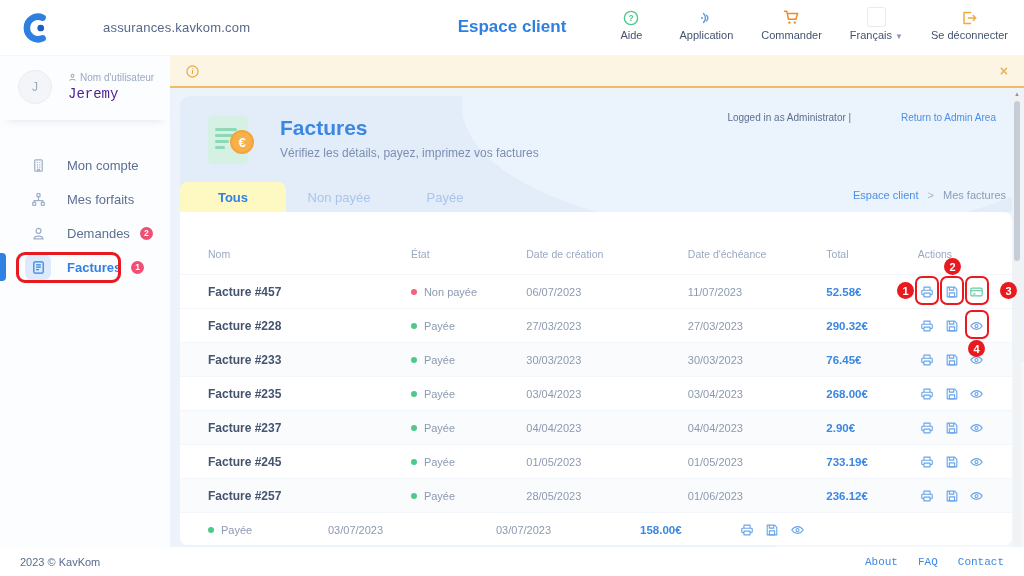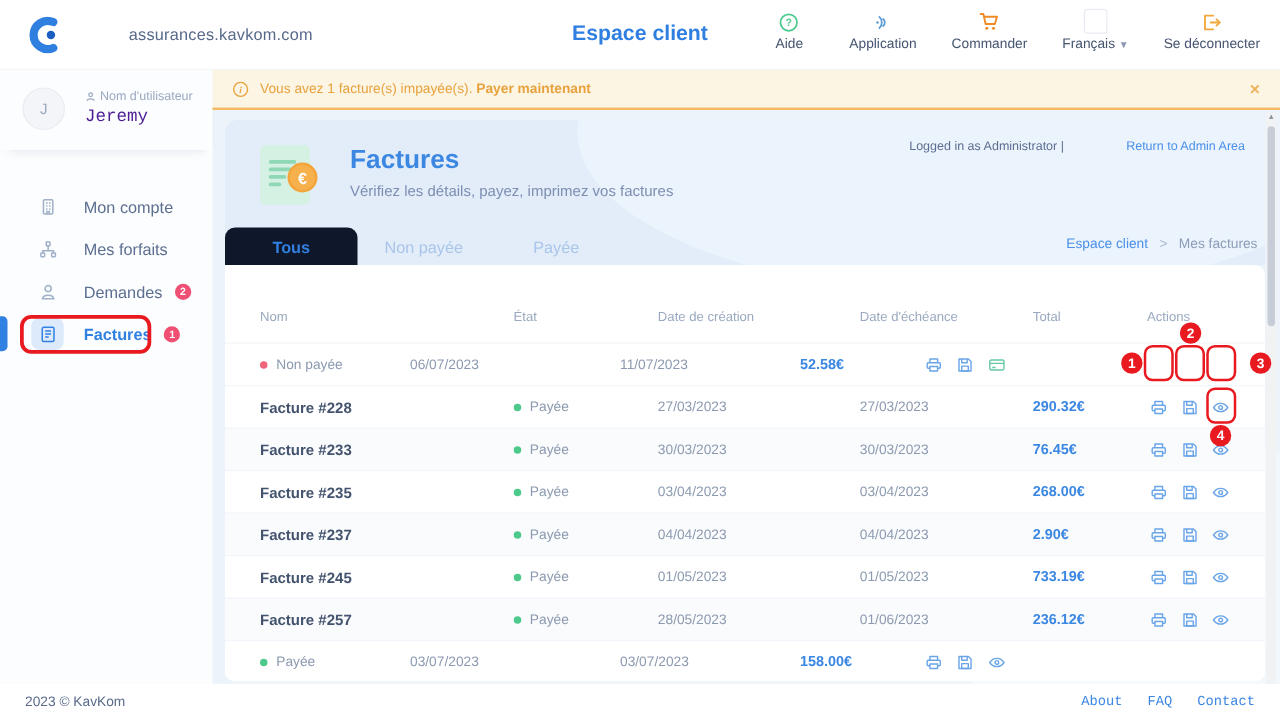--- a/index.html
+++ b/index.html
@@ -51,21 +51,21 @@
   .doc .l1{top:12px;width:22px;} .doc .l2{top:18px;width:22px;} .doc .l3{top:24px;width:14px;} .doc .l4{top:30px;width:10px;}
   .coin { position:absolute; right:0; top:14px; width:24px; height:24px; border-radius:50%; background:#f6b14d; border:2px solid #f3a43b;
     color:#fff; font-size:13px; font-weight:bold; display:flex; align-items:center; justify-content:center; }
   .hero-title { position:absolute; left:100px; top:20px; font-size:21px; font-weight:bold; color:#3b87e2; }
   .hero-sub { position:absolute; left:100px; top:50px; font-size:12px; color:#7d8eb2; }
   .admin-note { position:absolute; right:16px; top:16px; font-size:10px; color:#5d6f91; }
   .admin-note a { color:#4a90e8; text-decoration:none; cursor:pointer;margin-left:47px; }
   
   .tabs { position:absolute; left:10px; right:12px; top:94px; height:30px; display:flex; align-items:flex-end; z-index:6; }
   .tab { width:106px; height:30px; display:flex; align-items:center; justify-content:center; font-size:13px; color:#a9c5ea; cursor:pointer; }
-  .tab.active { background:#0f172a; border-radius:8px 8px 0 0; color:#3181e3; font-weight:bold; }
+  .tab.active { background:#fef9c3; border-radius:8px 8px 0 0; color:#3181e3; font-weight:bold; }
   .breadcrumb { position:absolute; right:18px; top:101px; font-size:11px; color:#8c9cb8; z-index:6; }
   .breadcrumb .bc-link { color:#4a90e8; cursor:pointer; }
   .breadcrumb .bc-sep { margin:0 6px; color:#a9b6cc; }
   
   .tcard { position:absolute; left:10px; right:12px; top:124px; bottom:2px; background:#ffffff; border-radius:0 8px 8px 8px; overflow:hidden; }
   .thead { height:62px; display:flex; align-items:flex-end; padding:0 28px 14px 28px; }
   .th { font-size:10.5px; color:#9aa9c0; }
   .trow { height:34px; display:flex; align-items:center; padding:0 28px; border-top:1px solid #f2f5f9; background:#fff; }
   .trow.alt { background:#fafbfd; }
   .c-name   { width:211px; } .c-status { width:120px; } .c-created{ width:168px; }
@@ -159,21 +159,20 @@
     </div>
   </div>
 
   <div class="banner">
     <span>
       <svg width="13" height="13" viewBox="0 0 14 14">
           <circle cx="7" cy="7" r="6" fill="none" stroke="#e8a23d" stroke-width="1.2"></circle>
           <text x="7" y="10" text-anchor="middle" font-size="8" fill="#e8a23d" font-family="Liberation Serif, serif" font-style="italic" font-weight="bold">i</text>
         </svg>
     </span>
-    <span class="b-msg"><span>Vous avez 1 facture(s) impayée(s).</span> <b>Payer maintenant</b></span>
     <span class="b-close">×</span>
   </div>
 
   <div class="sidebar">
     <div class="user-block">
       <span class="avatar">J</span>
       <span class="user-label">
         <svg width="9" height="9" viewBox="0 0 16 16" fill="none" stroke="#9aa9c0" stroke-width="1.8">
             <circle cx="8" cy="5" r="2.6"></circle>
             <path d="M3 13.5c.6-3.4 9.4-3.4 10 0"></path>
@@ -260,20 +259,21 @@
       <div class="thead">
         <span class="th c-name">Nom</span>
         <span class="th c-status">État</span>
         <span class="th c-created">Date de création</span>
         <span class="th c-due">Date d'échéance</span>
         <span class="th c-total">Total</span>
         <span class="th c-actions" style="justify-content:flex-start">Actions</span>
       </div>
       <div>
           <div class="trow">
+            <span class="td c-name">Facture #457</span>
             <span class="td c-status"><span class="dot unpaid"></span>Non payée</span>
             <span class="td c-created">06/07/2023</span>
             <span class="td c-due">11/07/2023</span>
             <span class="td c-total">52.58€</span>
             <span class="td c-actions">
               <span class="abtn">
                 <span>
                   <svg width="14" height="14" viewBox="0 0 16 16" fill="none" stroke="#6aa5e9" stroke-width="1.3" stroke-linejoin="round">
                     <path d="M4.5 6V2.5h7V6"></path>
                     <rect x="2" y="6" width="12" height="5" rx="1"></rect>

